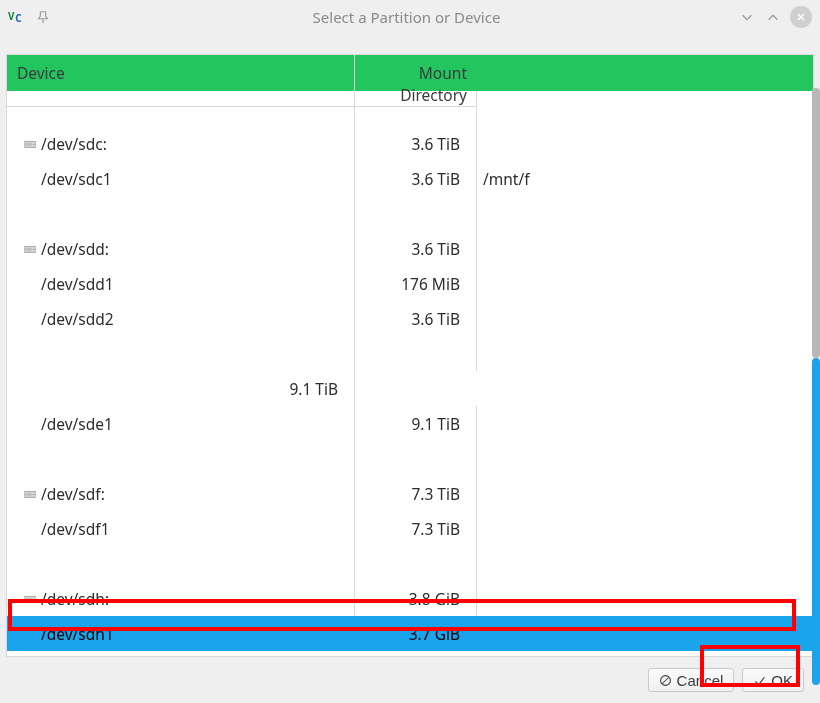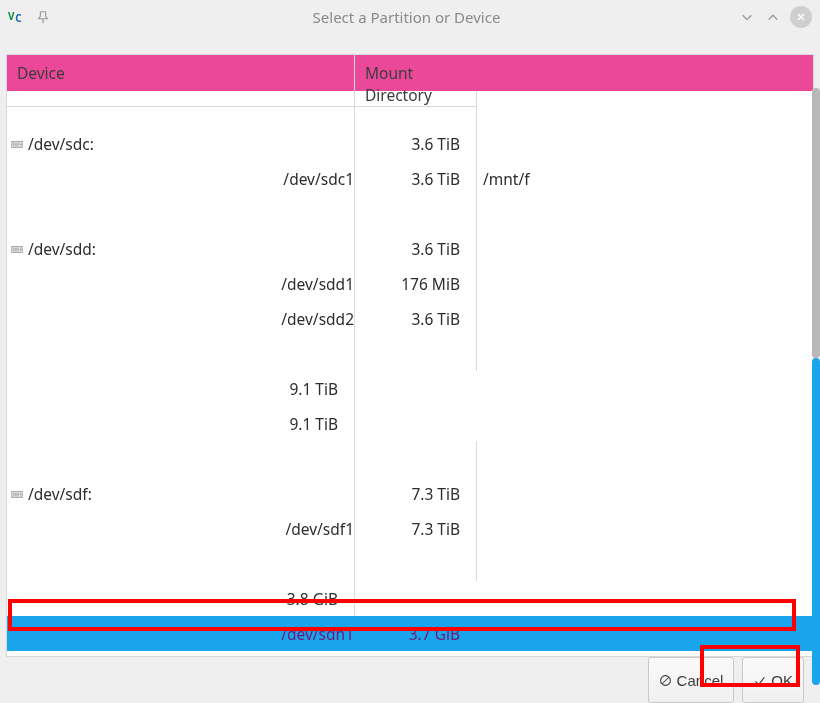--- a/index.html
+++ b/index.html
@@ -10,45 +10,45 @@
   .titlebar .title { position: absolute; left: 0; right: 7px; text-align: center; font-size: 15px; pointer-events: none; }
   .title-left { display: flex; align-items: center; gap: 10px; z-index: 1; }
   .app-icon { width: 18px; display: inline-flex; }
   .pin-icon { width: 14px; color: #9a9a9a; display: inline-flex; }
   .title-right { margin-left: auto; display: flex; align-items: center; gap: 8px; z-index: 1; }
   .chev { width: 18px; height: 18px; display: inline-flex; align-items: center; justify-content: center; color: #9a9a9a; }
   .close-btn { width: 22px; height: 22px; border-radius: 50%; background: #cfcfcf; display: inline-flex; align-items: center; justify-content: center; color: #fff; }
   
   .content { flex: 1 1 auto; padding: 20px 6px 0 6px; display: flex; position: relative; }
   .table-wrap { flex: 1; border: 1px solid #d9d9d9; background: #fff; height: 603px; display: flex; flex-direction: column; overflow: hidden; }
-  .thead { display: grid; grid-template-columns: 348px 122px 1fr; height: 36px; background: #ec4899; }
+  .thead { display: grid; grid-template-columns: 348px 122px 1fr; height: 36px; background: #22c55e; }
   .thead div { border-right: 1px solid #d9d9d9; border-bottom: 1px solid #d9d9d9; padding: 7px 10px 0 10px; color: #3c3c3c; font-size: 15.5px; }
-  .thead div:last-child { border-right: none; }
+  .thead div:last-child { border-right: none; text-align: right; }
   .thead .col-size { text-align: right; }
   .tbody { flex: 1; overflow: hidden; position: relative; }
   .row { display: grid; grid-template-columns: 348px 122px 1fr; height: 35px; align-items: center; font-size: 15.5px; color: #2d2d2d; }
   .row.blank { height: 35px; }
-  .cell-device { padding-left: 4px; display: flex; align-items: center; gap: 5px; border-right: 1px solid #d9d9d9; height: 100%; }
+  .cell-device { padding-left: 17px; display: flex; align-items: center; gap: 5px; border-right: 1px solid #d9d9d9; height: 100%; }
   .cell-size { text-align: right; padding-right: 16px; border-right: 1px solid #d9d9d9; height: 100%; display: flex; align-items: center; justify-content: flex-end; }
   .cell-mount { padding-left: 6px; height: 100%; display: flex; align-items: center; }
-  .row.indent .cell-device { padding-left: 34px; justify-content: flex-end; }
+  .row.indent .cell-device { padding-left: 34px; }
   .drive-icon { width: 12px; height: 10px; display: inline-block; }
   .drive-icon svg { display: block; }
-  .row.selected { background: #1aa4eb; color: #701a75; }
+  .row.selected { background: #1aa4eb; color: #000000; }
   .row.selected .cell-device, .row.selected .cell-size { border-right-color: #1aa4eb; }
   .hl-row { position: absolute; border: 4px solid #ff0000; pointer-events: none; left: 8px; width: 788px; top: 599px; height: 32px; z-index: 5; }
   .hl-ok  { position: absolute; border: 4px solid #ff0000; pointer-events: none; left: 700px; top: 645px; width: 100px; height: 42px; z-index: 5; }
   
   .vscroll { position: absolute; right: 0; top: 54px; width: 8px; height: 597px; background: transparent; }
   .vscroll .track { width: 8px; height: 100%; background: #f2f2f2; border-radius: 4px; }
   .vscroll .thumb { position: absolute; right: 0; width: 8px; background: #b8b8b8; border-radius: 4px; top: 0; height: 270px; }
   .vscroll .thumb2 { position: absolute; right: 0; width: 8px; background: #1aa4eb; border-radius: 4px; top: 270px; bottom: 0; }
   
   .button-bar { height: 46px; display: flex; align-items: center; justify-content: flex-end; padding: 0 16px; gap: 8px; background: #efefef; }
-  .btn { height: 46px; padding: 0 10px; background: linear-gradient(#fafafa,#f0f0f0); border: 1px solid #c9c9c9; border-radius: 3px; display: inline-flex; align-items: center; gap: 5px; font-size: 15px; color: #3c3c3c; cursor: pointer; }
+  .btn { height: 24px; padding: 0 10px; background: linear-gradient(#fafafa,#f0f0f0); border: 1px solid #c9c9c9; border-radius: 3px; display: inline-flex; align-items: center; gap: 5px; font-size: 15px; color: #3c3c3c; cursor: pointer; }
   .btn svg { width: 13px; height: 13px; }
 </style>
 </head>
 <body>
 
 <div class="window">
 
   <div class="titlebar">
     <div class="title-left">
       <span class="app-icon">
@@ -153,20 +153,23 @@
           <div class="row blank">
             <div class="cell-device"></div>
             <div class="cell-size"></div>
             <div class="cell-mount"></div>
           </div>
           <div class="row">
             <div class="cell-size">9.1 TiB</div>
             <div class="cell-mount"></div>
           </div>
           <div class="row indent">
+            <div class="cell-device">
+              <span>/dev/sde1</span>
+            </div>
             <div class="cell-size">9.1 TiB</div>
           </div>
           <div class="row blank">
             <div class="cell-device"></div>
             <div class="cell-size"></div>
             <div class="cell-mount"></div>
           </div>
           <div class="row">
             <div class="cell-device">
               <span class="drive-icon">
@@ -186,20 +189,30 @@
               <span>/dev/sdf1</span>
             </div>
             <div class="cell-size">7.3 TiB</div>
           </div>
           <div class="row blank">
             <div class="cell-device"></div>
             <div class="cell-size"></div>
             <div class="cell-mount"></div>
           </div>
           <div class="row">
+            <div class="cell-device">
+              <span class="drive-icon">
+                <svg viewBox="0 0 14 10" width="12" height="10">
+                  <rect x="0" y="2" width="14" height="7" rx="1" fill="#d8d8d8" stroke="#8a8a8a" stroke-width="0.8"></rect>
+                  <rect x="2" y="4" width="7" height="3" fill="#bcbcbc"></rect>
+                  <circle cx="11.5" cy="5.5" r="0.8" fill="#6aa84f"></circle>
+                </svg>
+              </span>
+              <span>/dev/sdh:</span>
+            </div>
             <div class="cell-size">3.8 GiB</div>
             <div class="cell-mount"></div>
           </div>
           <div class="row indent selected">
             <div class="cell-device">
               <span>/dev/sdh1</span>
             </div>
             <div class="cell-size">3.7 GiB</div>
             <div class="cell-mount"></div>
           </div>

